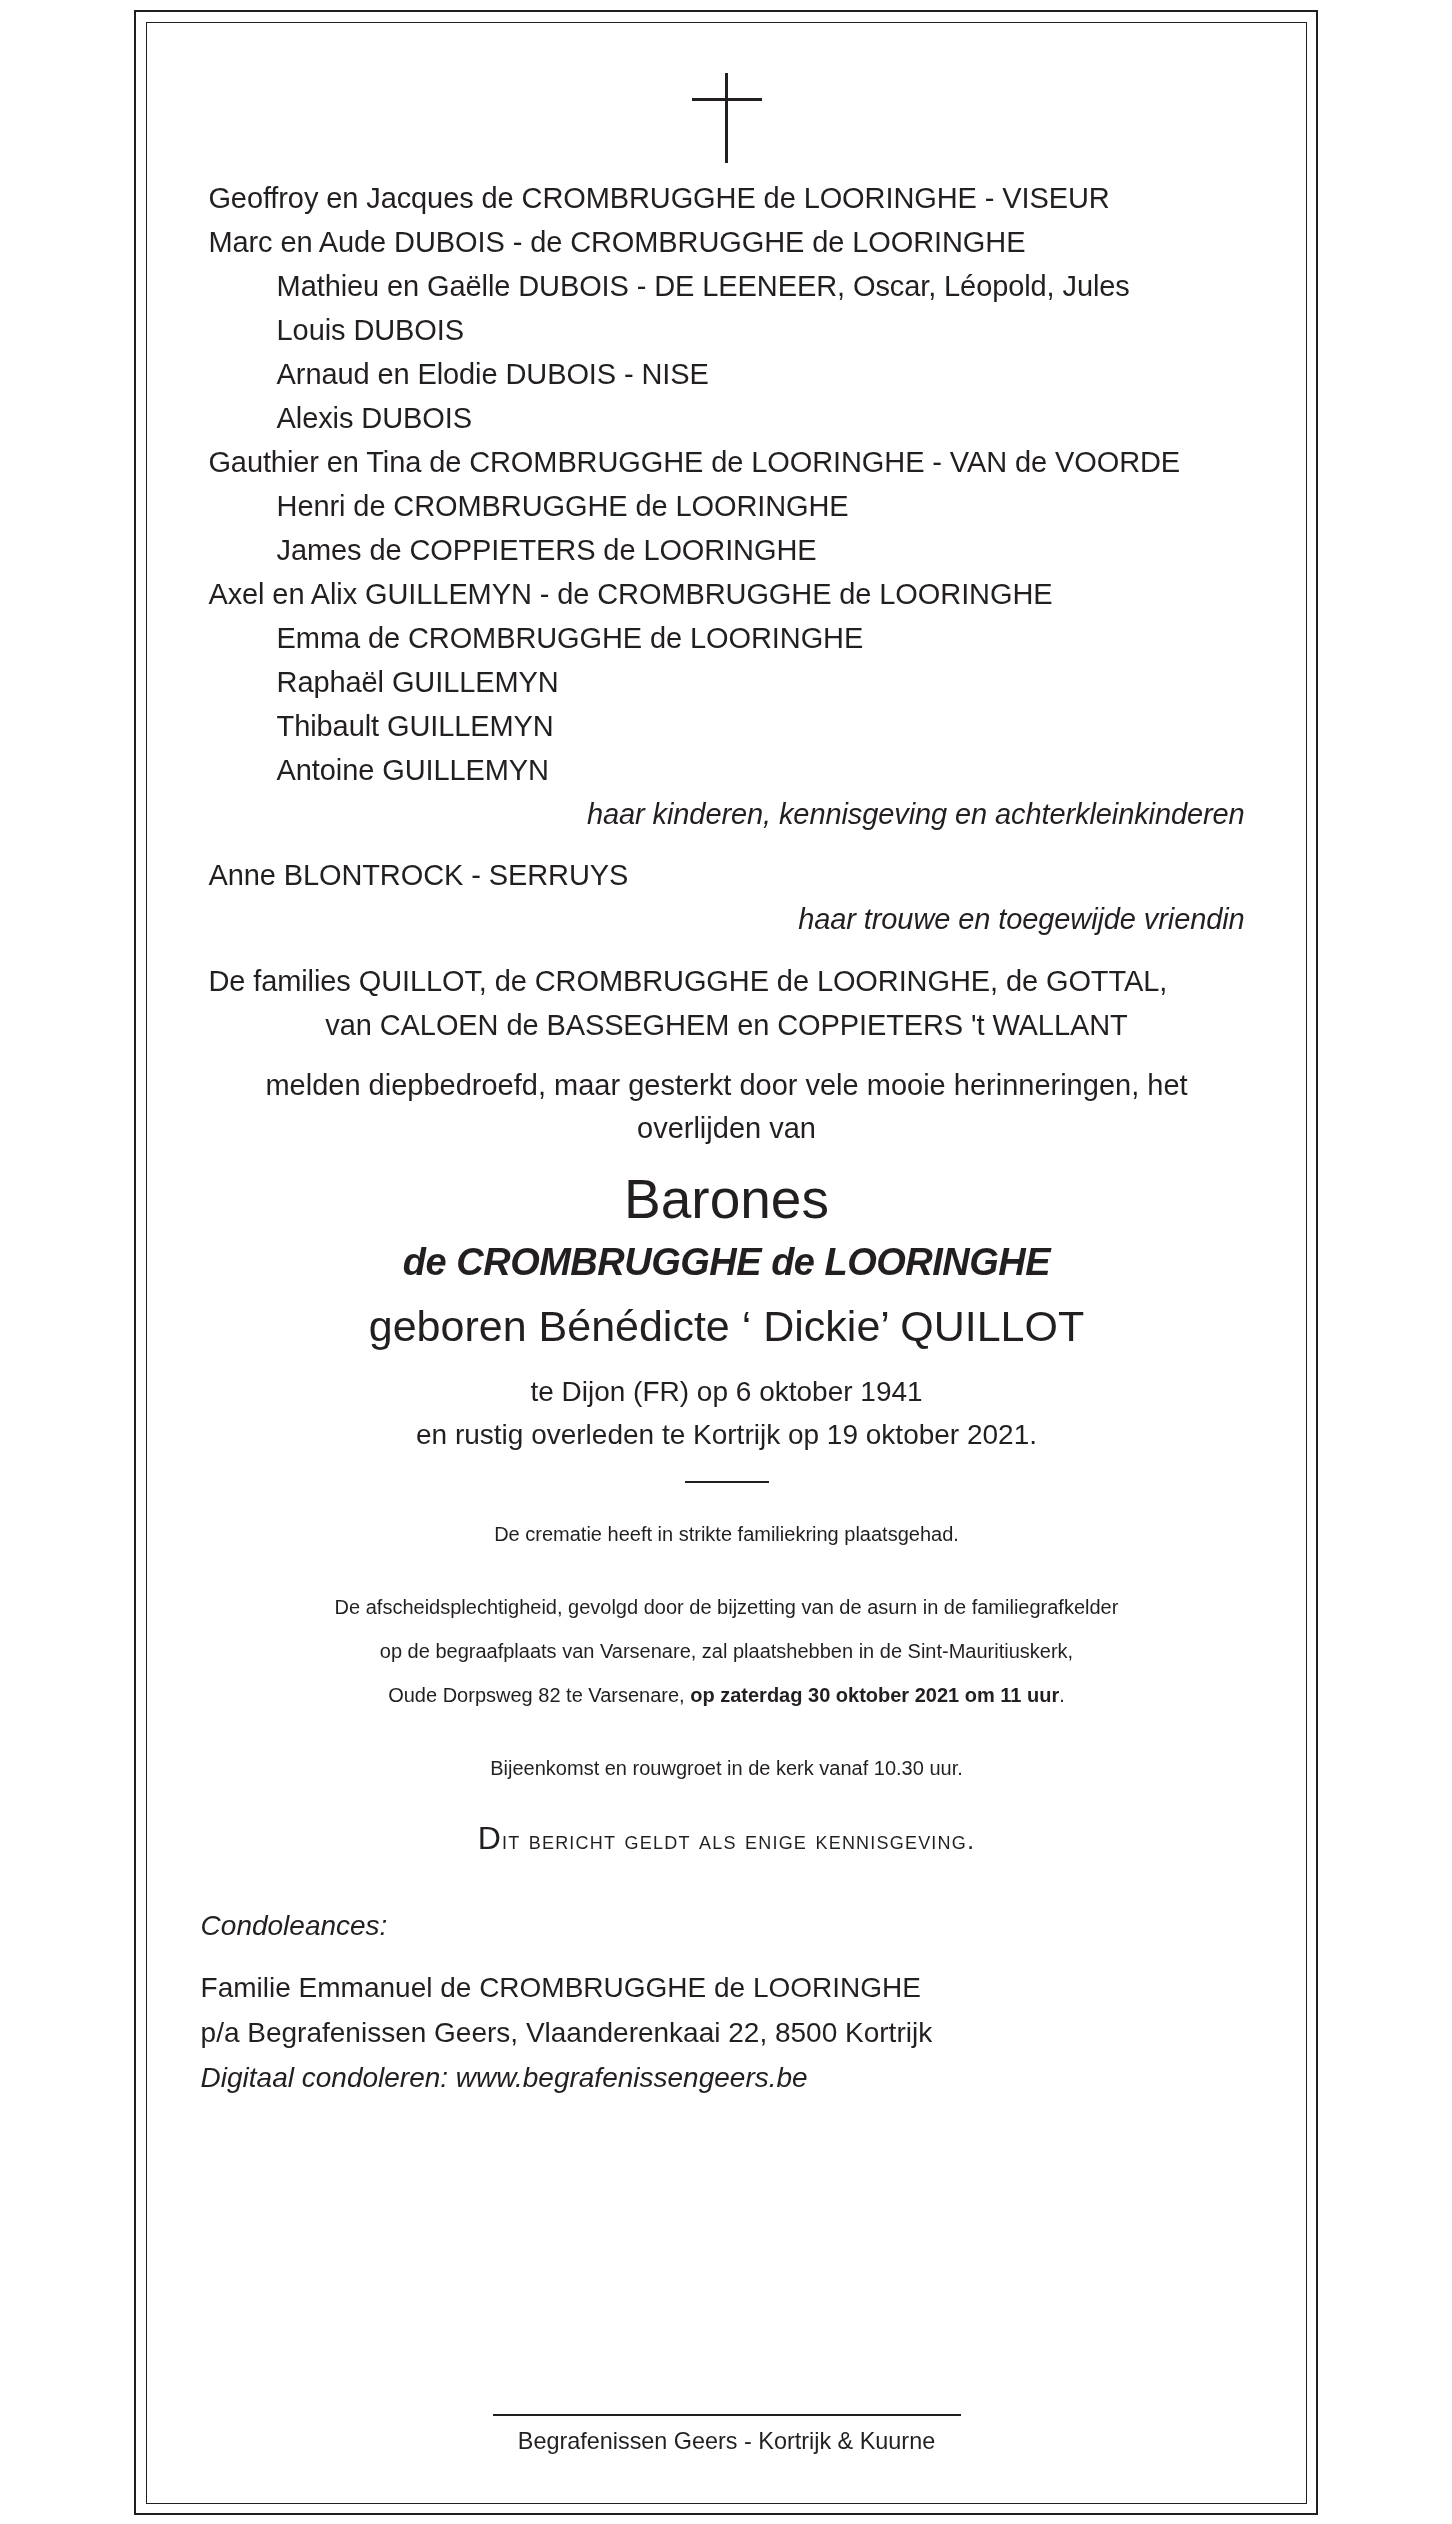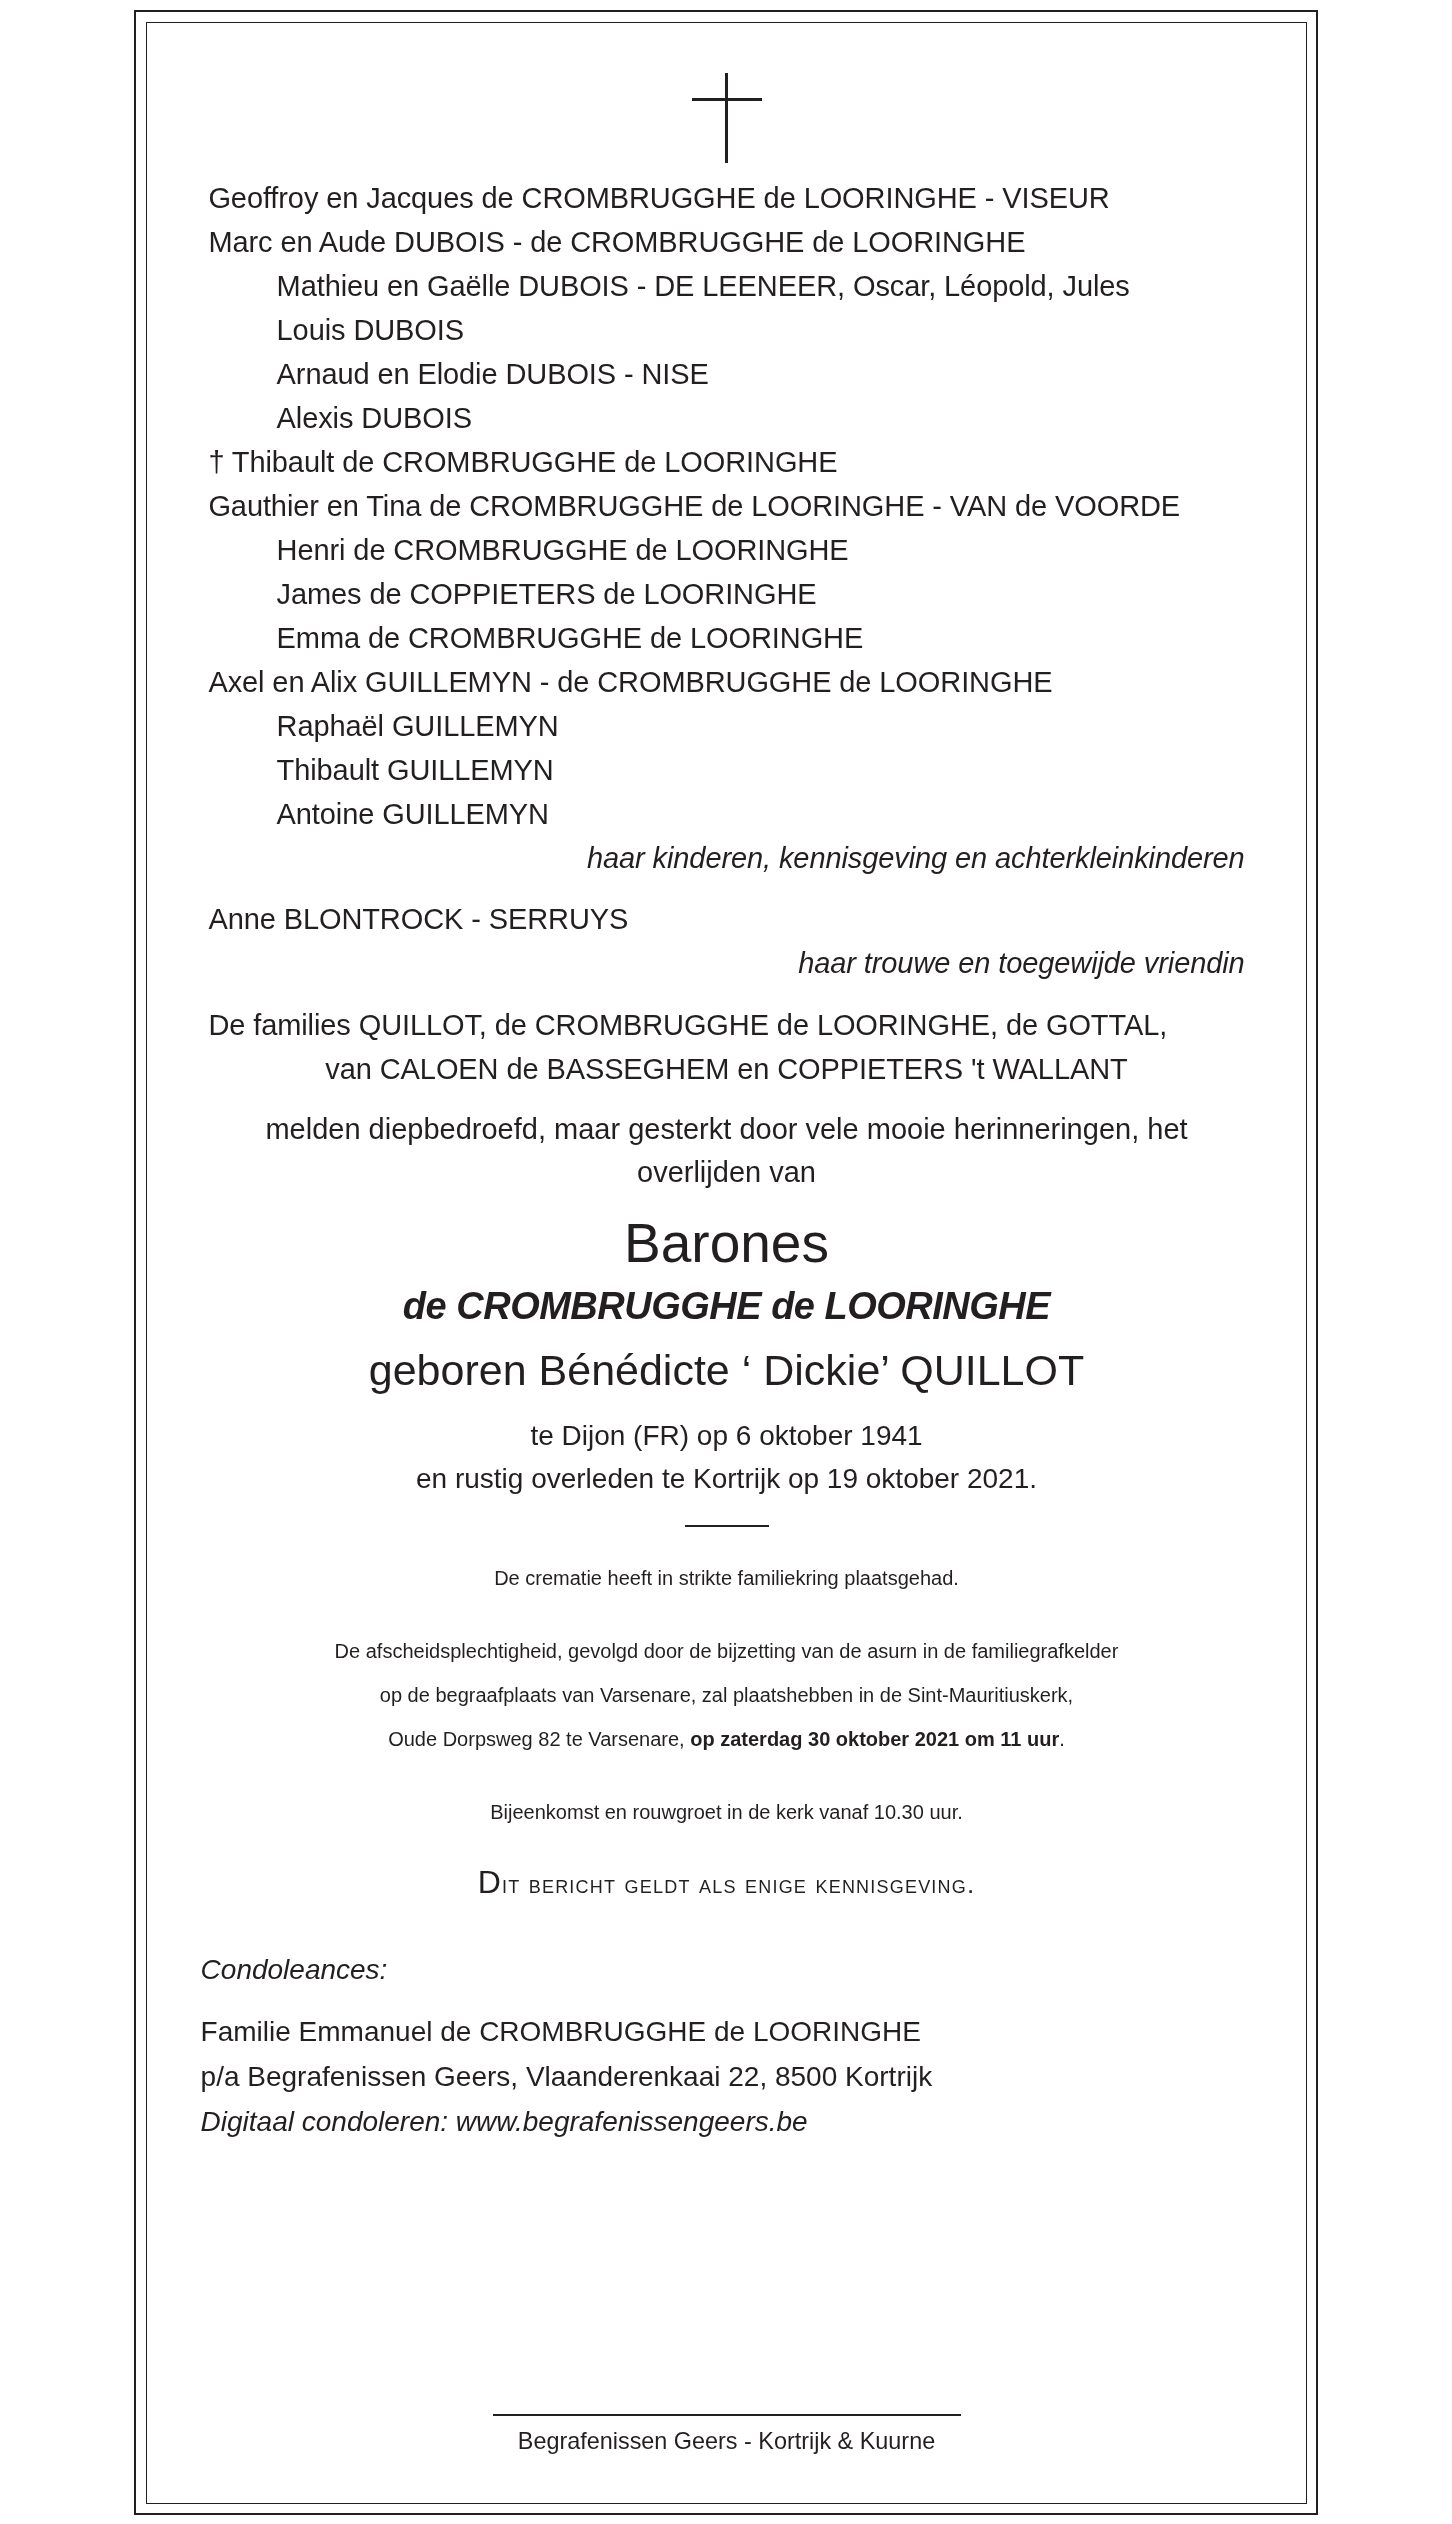--- a/index.html
+++ b/index.html
@@ -204,26 +204,25 @@
       </div>
     </div>
 
     <div class="rows">
       <div class="line lvl0">Geoffroy en Jacques de CROMBRUGGHE de LOORINGHE - VISEUR</div>
       <div class="line lvl0">Marc en Aude DUBOIS - de CROMBRUGGHE de LOORINGHE</div>
       <div class="line lvl1">Mathieu en Gaëlle DUBOIS - DE LEENEER,  Oscar, Léopold, Jules</div>
       <div class="line lvl1">Louis DUBOIS</div>
       <div class="line lvl1">Arnaud en Elodie DUBOIS - NISE</div>
       <div class="line lvl1">Alexis DUBOIS</div>
-      <div class="line lvl0">† Thibault de CROMBRUGGHE de LOORINGHE</div>
       <div class="line lvl0">Gauthier en Tina de CROMBRUGGHE de LOORINGHE - VAN de VOORDE</div>
       <div class="line lvl1">Henri de CROMBRUGGHE de LOORINGHE</div>
       <div class="line lvl1">James de COPPIETERS de LOORINGHE</div>
+      <div class="line lvl0">Axel en Alix GUILLEMYN - de CROMBRUGGHE de LOORINGHE</div>
       <div class="line lvl1">Emma de CROMBRUGGHE de LOORINGHE</div>
-      <div class="line lvl0">Axel en Alix GUILLEMYN - de CROMBRUGGHE de LOORINGHE</div>
       <div class="line lvl1">Raphaël GUILLEMYN</div>
       <div class="line lvl1">Thibault GUILLEMYN</div>
       <div class="line lvl1">Antoine GUILLEMYN</div>
 
       <div class="line italic">haar kinderen, kennisgeving en achterkleinkinderen</div>
 
       <div class="gap-sm"></div>
 
       <div class="line lvl0">Anne BLONTROCK - SERRUYS</div>
       <div class="line italic">haar trouwe en toegewijde vriendin</div>

